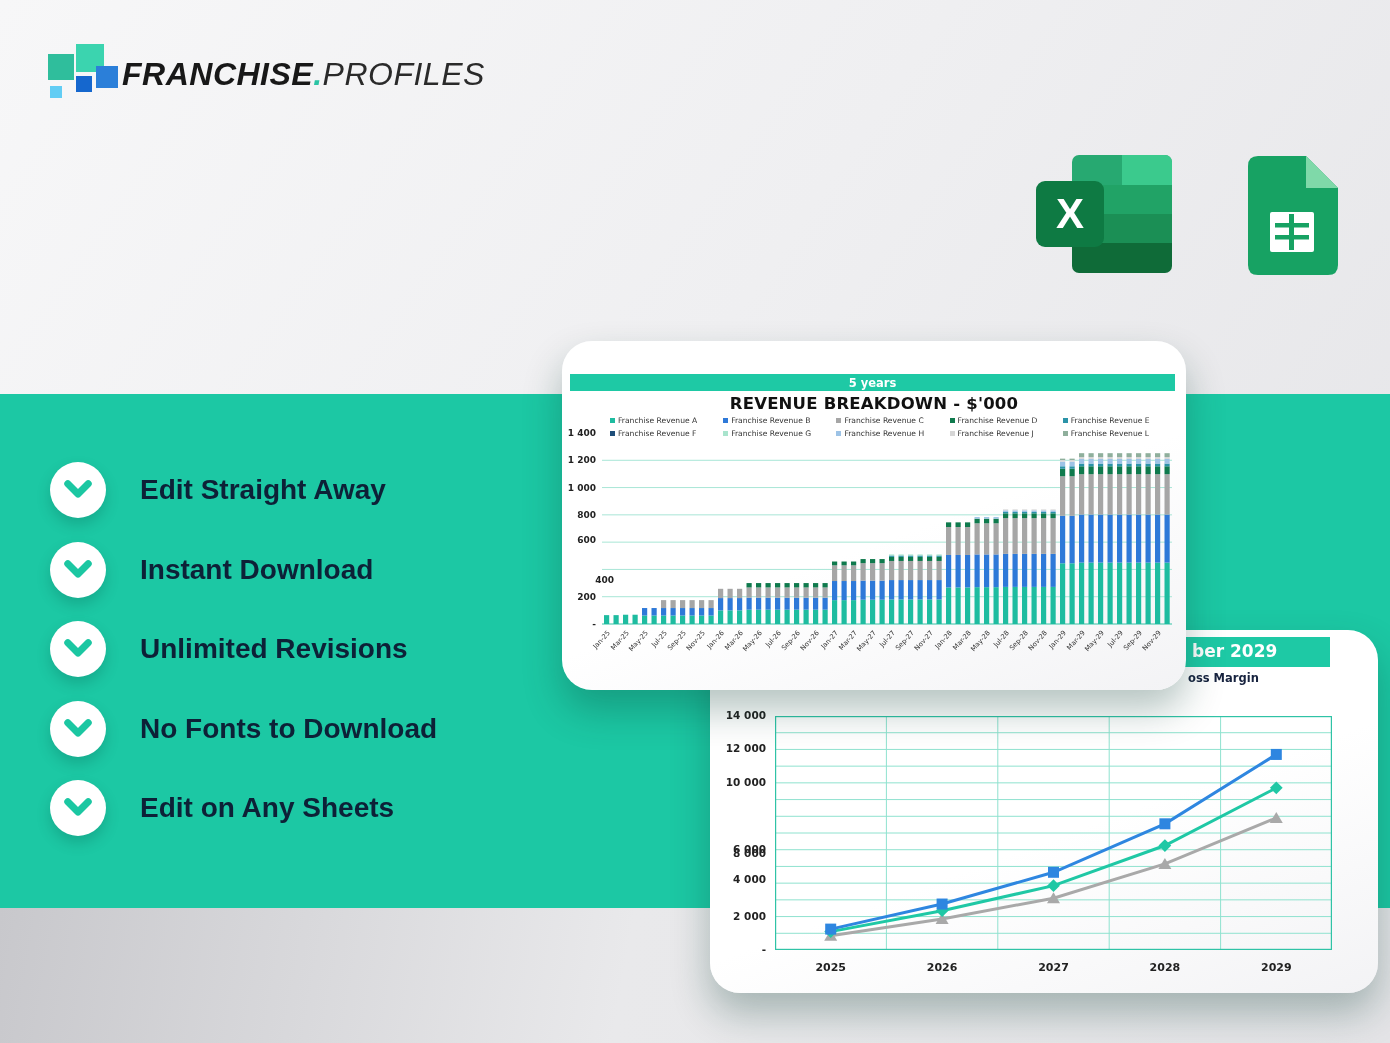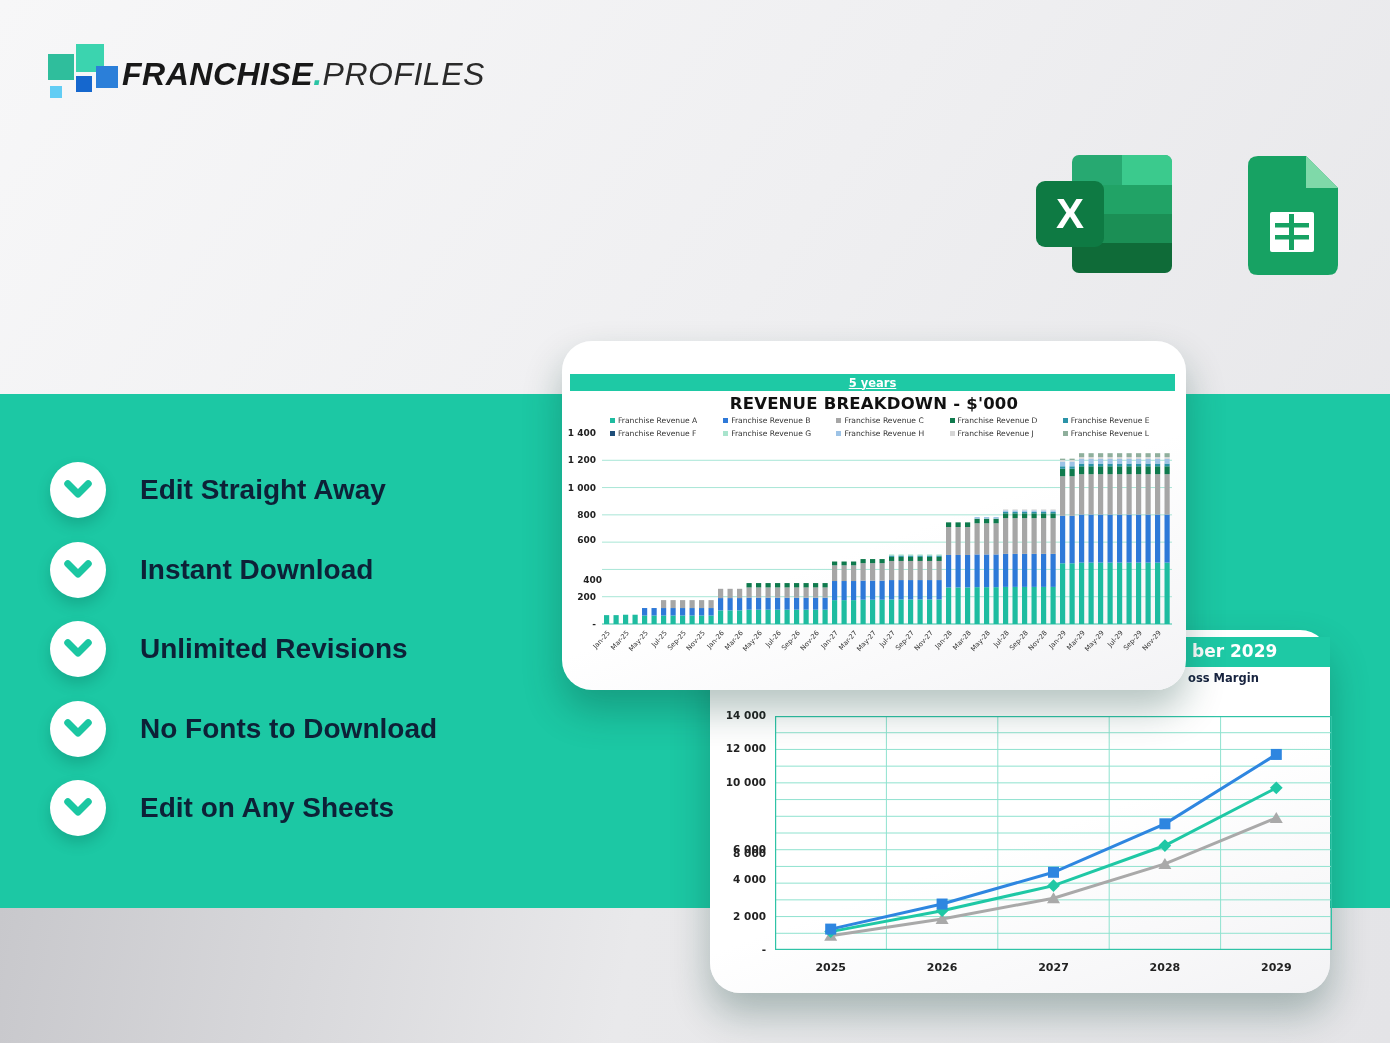--- a/index.html
+++ b/index.html
@@ -25,24 +25,24 @@
   #features{position:absolute;left:50px;top:462px;display:flex;flex-direction:column;gap:23.5px;}
   .feature{display:flex;align-items:center;height:56px;}
   .bullet{width:56px;height:56px;border-radius:50%;background:#fff;flex:0 0 auto;
           display:flex;align-items:center;justify-content:center;
           box-shadow:0 7px 14px rgba(5,70,58,.22);}
   .feature .label{margin-left:34px;font-size:28px;font-weight:700;color:#0d2137;white-space:nowrap;}
   
   .card{position:absolute;background:linear-gradient(160deg,#ffffff 55%,#f3f3f5 100%);
         border-radius:30px;box-shadow:0 20px 38px rgba(10,60,50,.30);}
   #card1{left:562px;top:341px;width:624px;height:349px;z-index:3;}
-  #card2{left:710px;top:630px;width:620px;height:363px;z-index:2;}
+  #card2{left:710px;top:630px;width:668px;height:363px;z-index:2;}
   .panel-bar{position:absolute;background:#1ec9a5;}
   #c1-bar{left:8px;top:33px;width:605px;height:17px;display:flex;align-items:center;justify-content:center;}
-  #c1-bar span{color:#fff;font-weight:700;font-size:11.5px;font-family:"DejaVu Sans",sans-serif;text-decoration:underline;}
+  #c1-bar span{color:#fff;font-weight:700;font-size:11.5px;font-family:"DejaVu Sans",sans-serif;}
   #c1-title{position:absolute;left:0;top:53px;width:624px;text-align:center;font-weight:700;
             font-size:16.5px;color:#111;font-family:"DejaVu Sans",sans-serif;letter-spacing:.2px;}
   #c1-legend{position:absolute;left:48px;top:75px;width:566px;display:grid;
              grid-template-columns:repeat(5,1fr);row-gap:4px;}
   .lg-item{display:flex;align-items:center;font-size:7.6px;color:#333;
            font-family:"DejaVu Sans",sans-serif;white-space:nowrap;}
   .lg-item .sw{width:5px;height:5px;margin-right:3px;flex:0 0 auto;}
   .ylab{position:absolute;font-family:"DejaVu Sans",sans-serif;font-weight:700;color:#222;}
   .c1-ylab{width:32px;text-align:right;font-size:9px;}
   .c1-xlab{position:absolute;width:50px;text-align:right;font-size:6.8px;color:#333;
@@ -254,21 +254,21 @@
           <span class="sw" style="background: rgb(143, 175, 156);"></span>
           <span>Franchise Revenue L</span>
         </div>
       </div>
     <div id="c1-ylabs">
         <span class="ylab c1-ylab" style="left: 2px; top: 87px;">1 400</span>
         <span class="ylab c1-ylab" style="left: 2px; top: 114.286px;">1 200</span>
         <span class="ylab c1-ylab" style="left: 2px; top: 141.571px;">1 000</span>
         <span class="ylab c1-ylab" style="left: 2px; top: 168.857px;">800</span>
         <span class="ylab c1-ylab" style="left: 2px; top: 194px;">600</span>
-        <span class="ylab c1-ylab" style="left: 8px; top: 223.429px; margin-top: 11px;">400</span>
+        <span class="ylab c1-ylab" style="left: 20px; top: 223.429px; margin-top: 11px;">400</span>
         <span class="ylab c1-ylab" style="left: 2px; top: 250.714px;">200</span>
         <span class="ylab c1-ylab" style="left: 2px; top: 278px;">-</span>
       </div>
     <svg id="c1-plot" style="position:absolute;left:36px;top:46px" width="576" height="240" viewBox="0 0 576 240">
         <line x1="4" y1="209.71428571428572" x2="574" y2="209.71428571428572" stroke="#a8e6d6" stroke-width="1"></line>
         <line x1="4" y1="182.42857142857144" x2="574" y2="182.42857142857144" stroke="#a8e6d6" stroke-width="1"></line>
         <line x1="4" y1="155.14285714285714" x2="574" y2="155.14285714285714" stroke="#a8e6d6" stroke-width="1"></line>
         <line x1="4" y1="127.85714285714286" x2="574" y2="127.85714285714286" stroke="#a8e6d6" stroke-width="1"></line>
         <line x1="4" y1="100.57142857142858" x2="574" y2="100.57142857142858" stroke="#a8e6d6" stroke-width="1"></line>
         <line x1="4" y1="73.28571428571428" x2="574" y2="73.28571428571428" stroke="#a8e6d6" stroke-width="1"></line>

